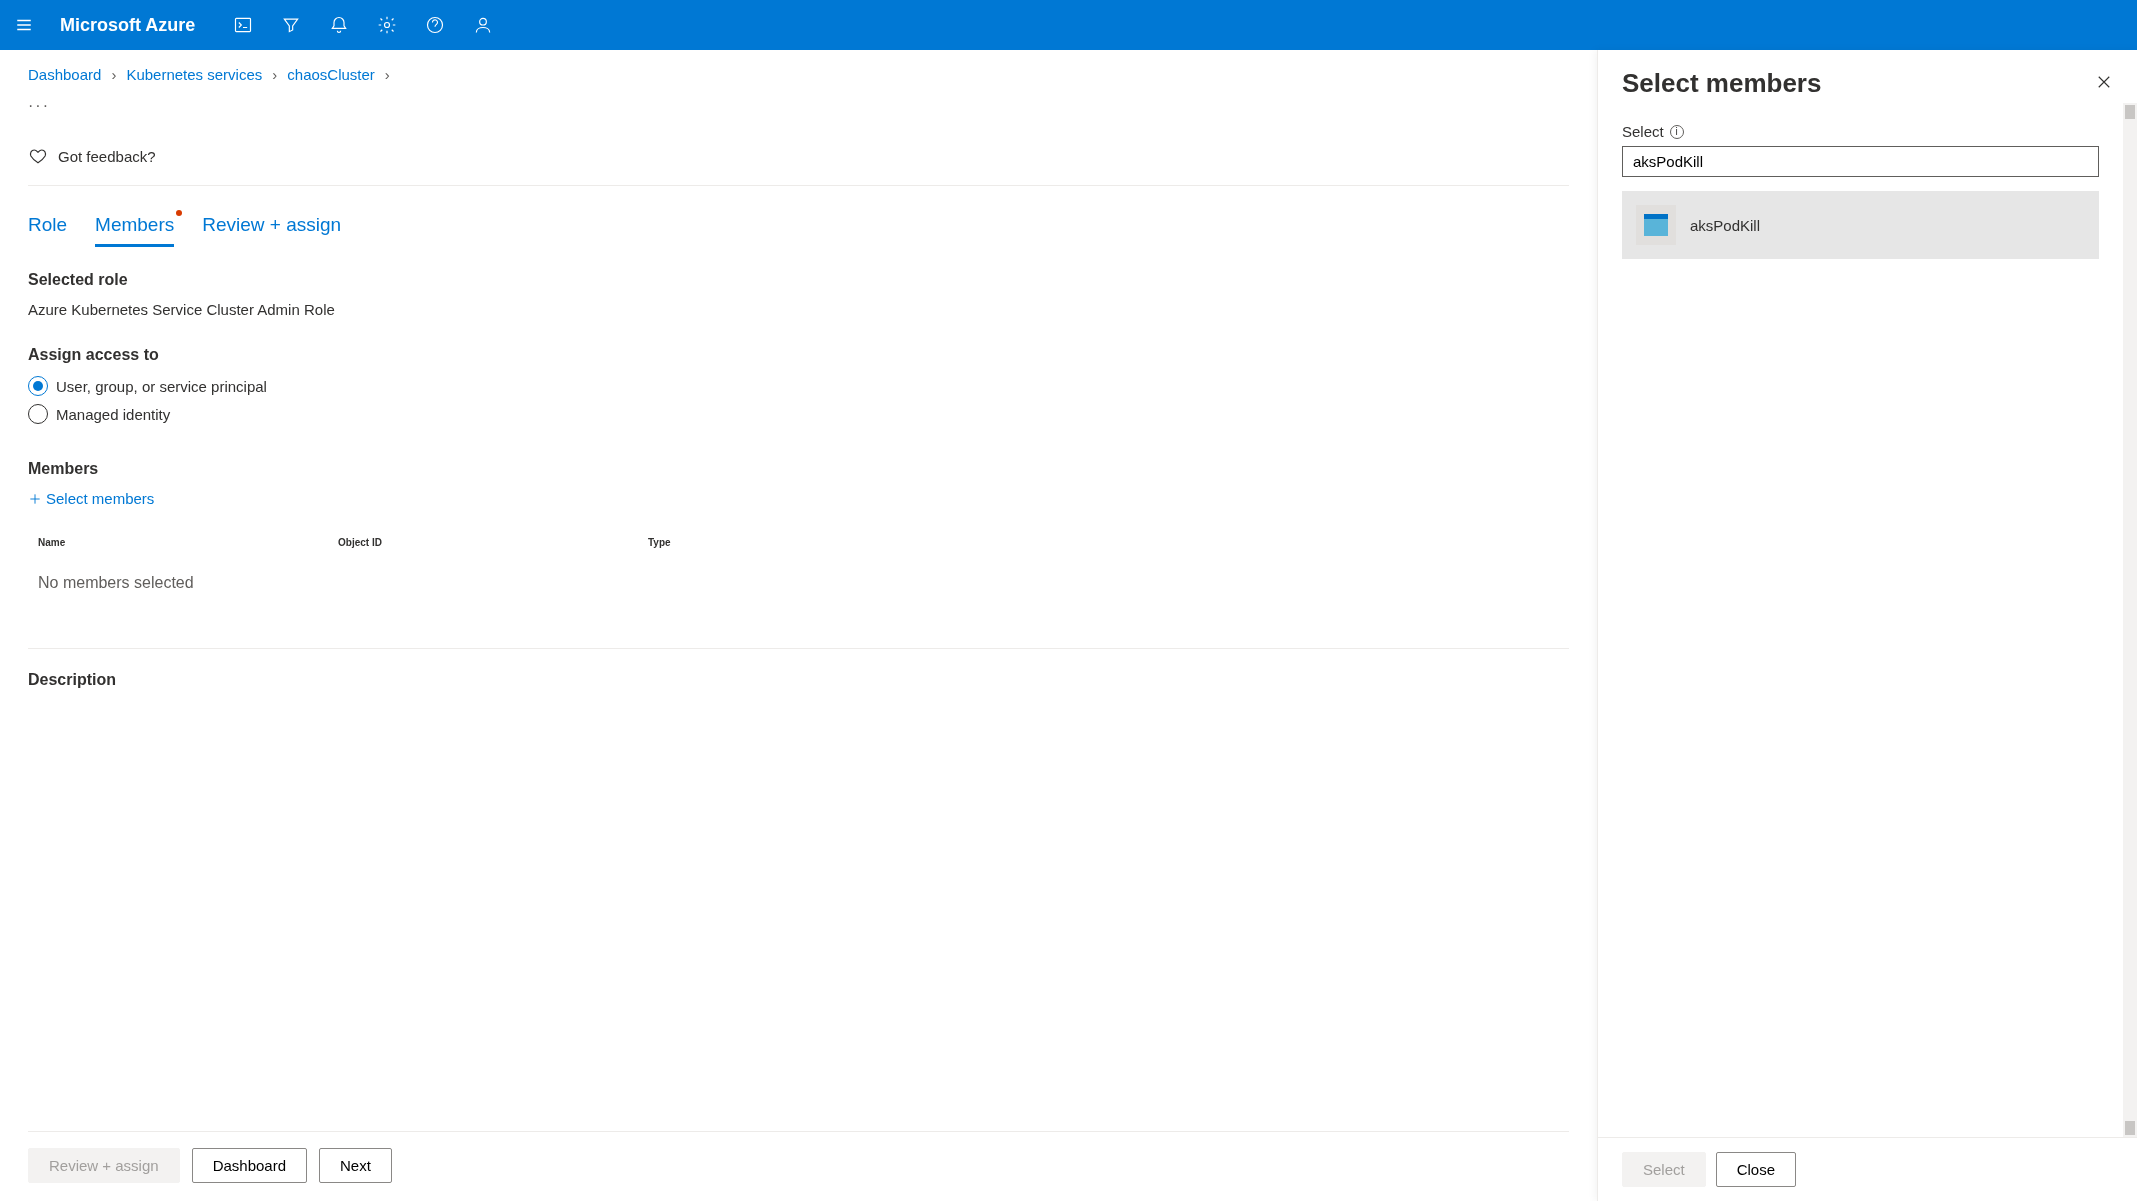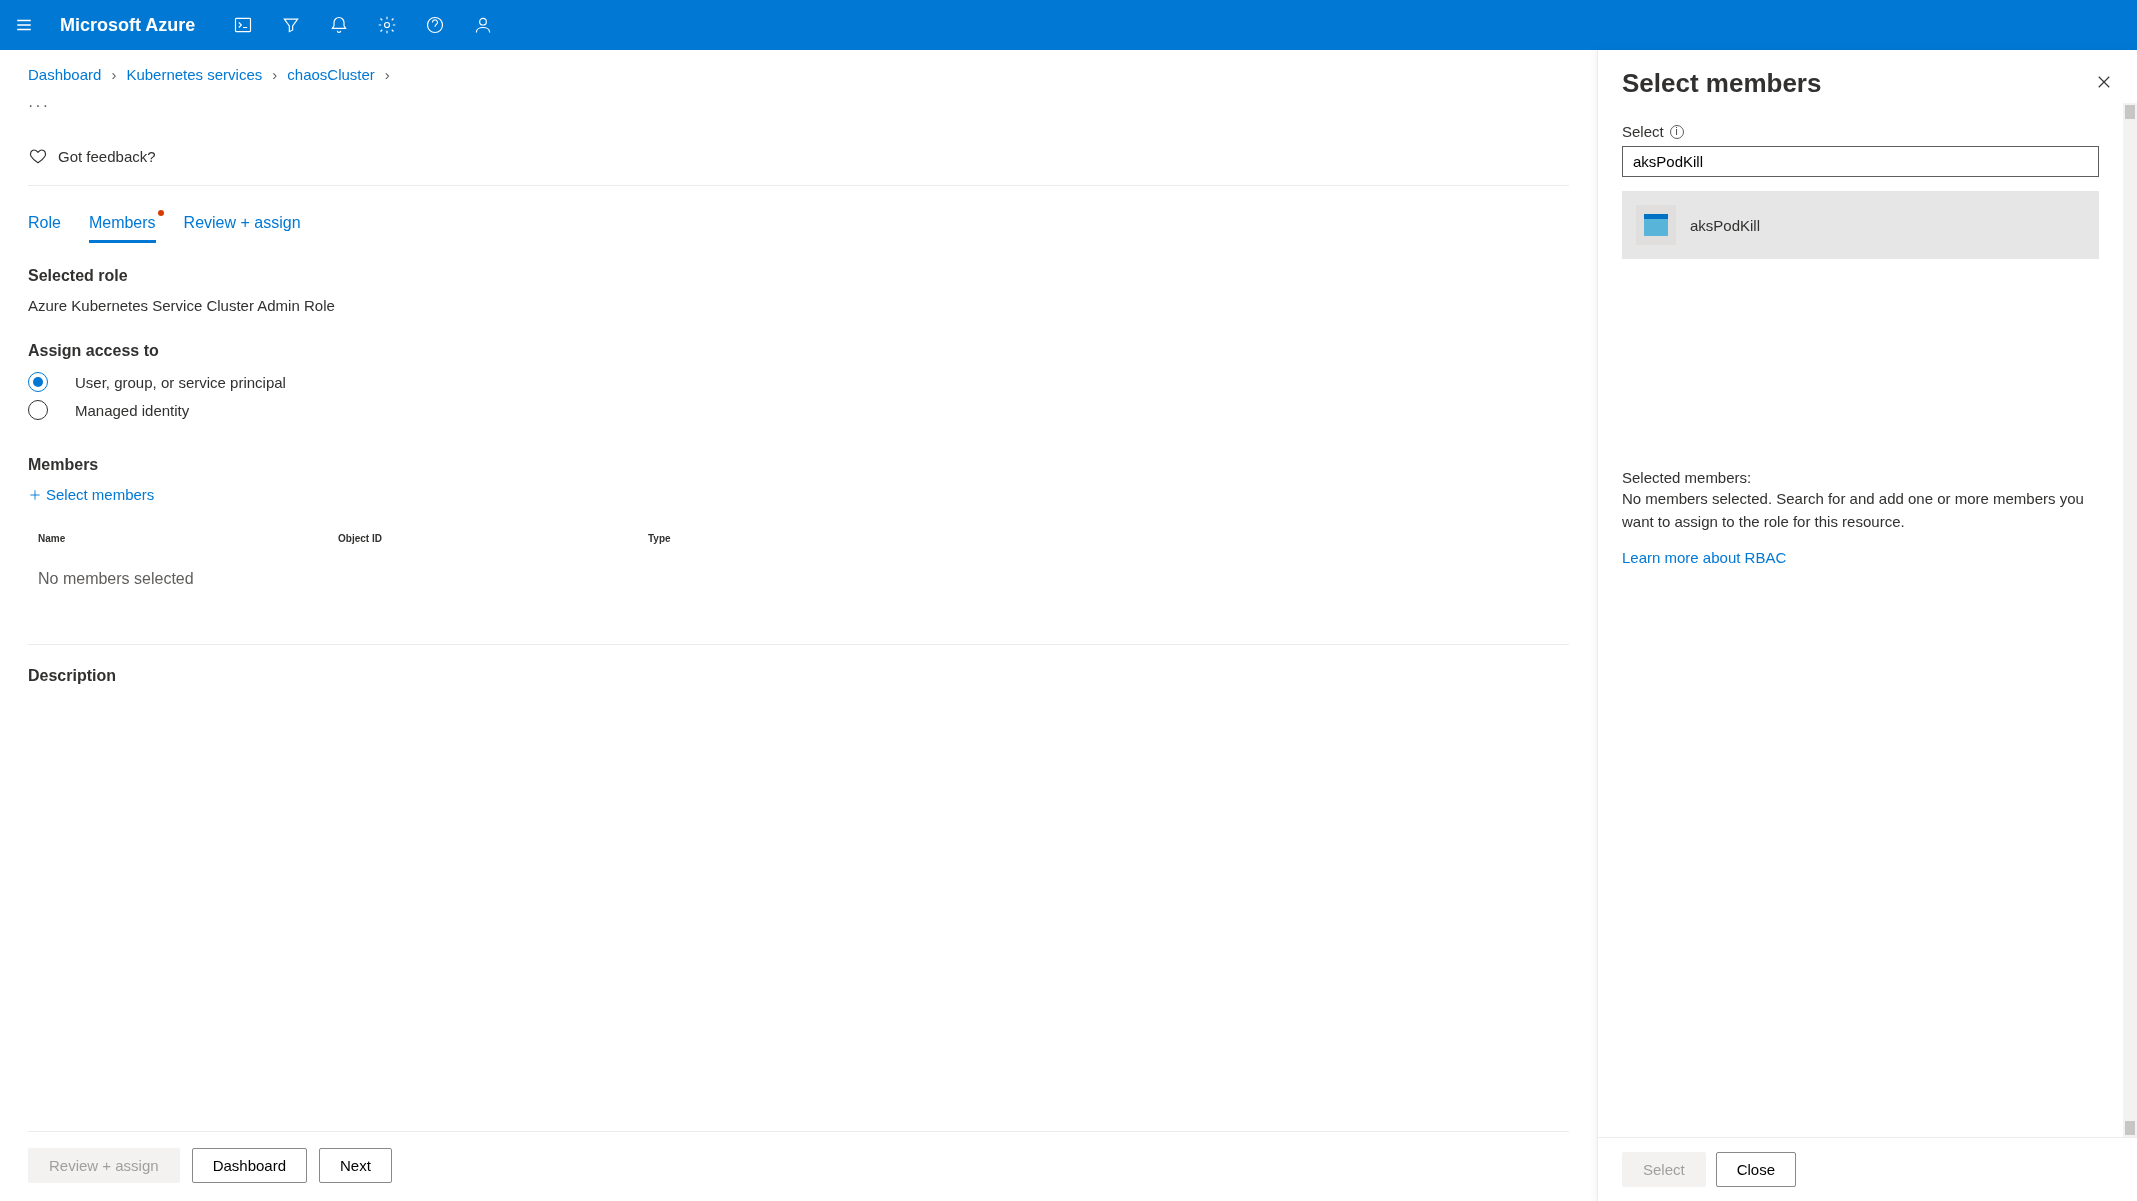--- a/index.html
+++ b/index.html
@@ -32,30 +32,30 @@
 .page-title-row { display: flex; align-items: center; gap: 20px; margin-bottom: 24px; }
 .page-title { font-size: 32px; font-weight: 600; }
 .more-dots { color: #605e5c; cursor: pointer; font-size: 16px; letter-spacing: 2px; }
 
 .feedback-row { display: flex; align-items: center; gap: 10px; padding: 8px 0 20px 0; border-bottom: 1px solid #edebe9; }
 .feedback-row svg { width: 20px; height: 18px; stroke: #323130; fill: none; stroke-width: 1.5; }
 .feedback-row span { font-size: 15px; }
 
 
 .tabs { display: flex; gap: 28px; margin: 28px 0 24px 0; }
-.tab { font-size: 16px; color: #0078d4; cursor: pointer; padding-bottom: 8px; position: relative; }
+.tab { font-size: 19px; color: #0078d4; cursor: pointer; padding-bottom: 8px; position: relative; }
 .tab.active { border-bottom: 3px solid #0078d4; }
 .tab .dot { position: absolute; top: -4px; right: -8px; width: 6px; height: 6px; border-radius: 50%; background: #d83b01; }
 
 
 .section { margin-bottom: 28px; }
 .section-label { font-weight: 600; font-size: 16px; margin-bottom: 12px; }
 .section-value { font-size: 15px; }
 
-.radio-row { display: flex; align-items: center; gap: 27px; margin: 8px 0; cursor: pointer; text-align: right; }
+.radio-row { display: flex; align-items: center; gap: 8px; margin: 8px 0; cursor: pointer; text-align: right; }
 .radio { width: 20px; height: 20px; border: 1px solid #323130; border-radius: 50%; display: flex; align-items: center; justify-content: center; }
 .radio.checked { border-color: #0078d4; }
 .radio.checked::after { content: ''; width: 10px; height: 10px; background: #0078d4; border-radius: 50%; }
 .radio-row span { font-size: 15px; }
 
 .link-btn { color: #0078d4; cursor: pointer; font-size: 15px; display: flex; align-items: center; gap: 4px; }
 .link-btn svg { width: 14px; height: 14px; stroke: #0078d4; stroke-width: 1.6; }
 
 
 .members-table { margin-top: 20px; }
@@ -242,25 +242,20 @@
           <span class="info-icon">i</span>
         </div>
         <input class="text-input" type="text" value="aksPodKill" style="">
         <div class="result-item">
           <div class="result-icon">
             <div class="result-icon-inner"></div>
           </div>
           <div class="result-title">aksPodKill</div>
         </div>
 
-        <div class="selected-section">
-          <div class="lbl">Selected members:</div>
-          <div class="msg">No members selected. Search for and add one or more members you want to assign to the role for this resource.</div>
-          <a class="learn">Learn more about RBAC</a>
-        </div>
       </div>
       <div class="blade-scroll"></div>
     </div>
     <div class="blade-footer">
       <button class="btn disabled">Select</button>
       <button class="btn">Close</button>
     </div>
   </div>
 </div>
 

